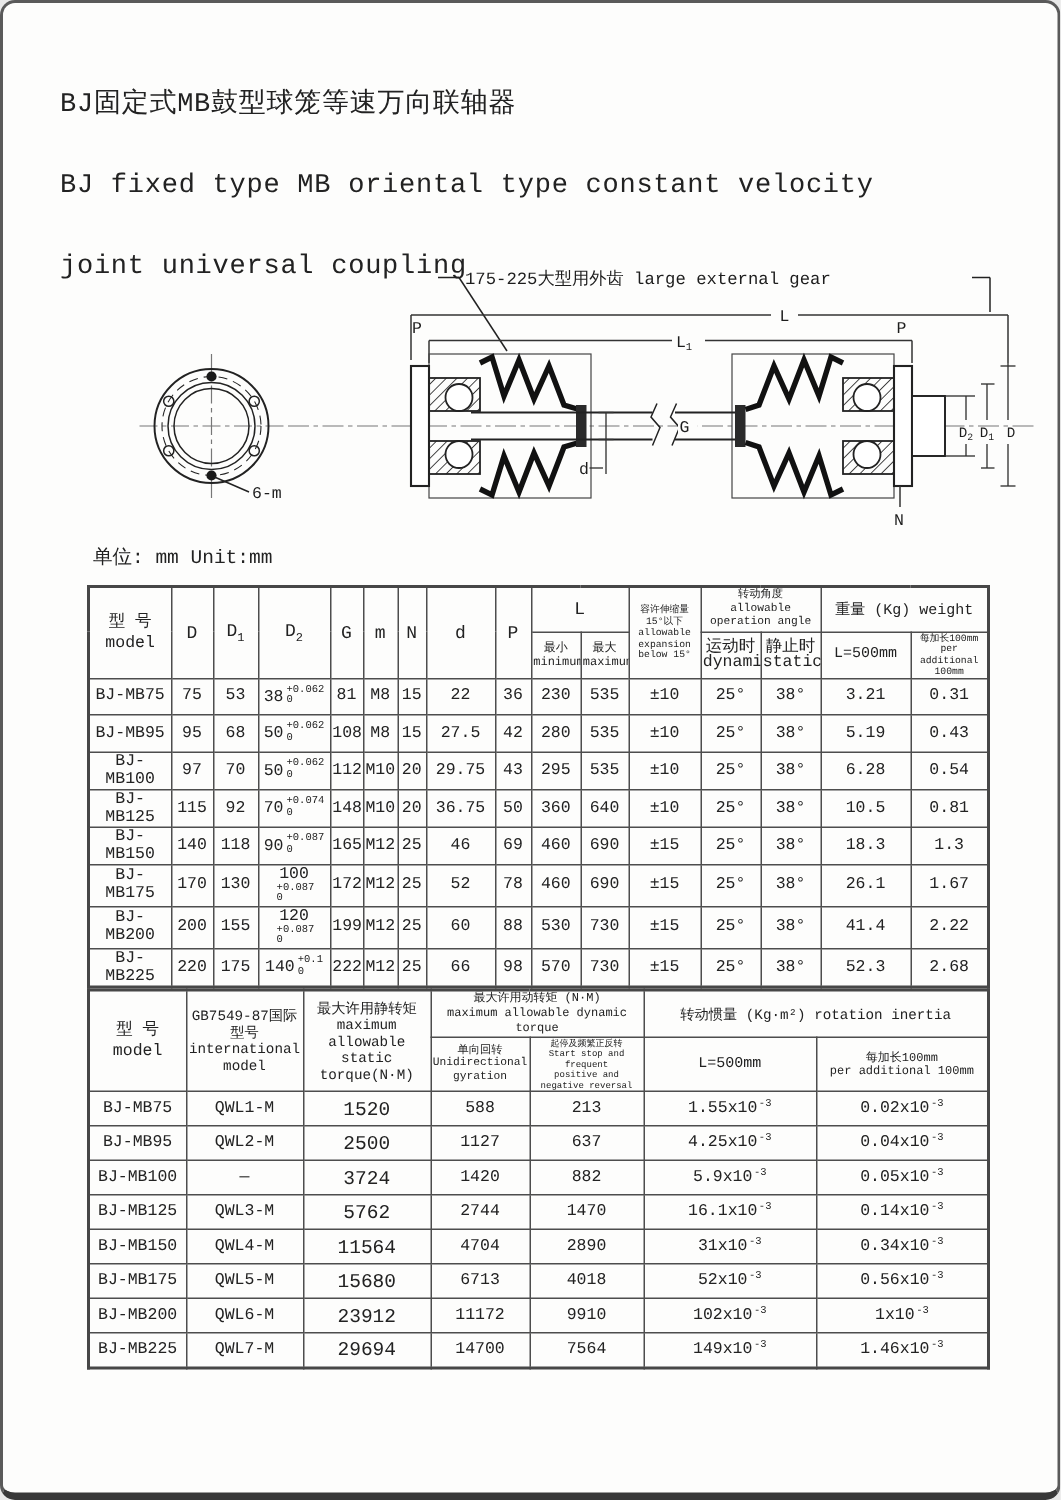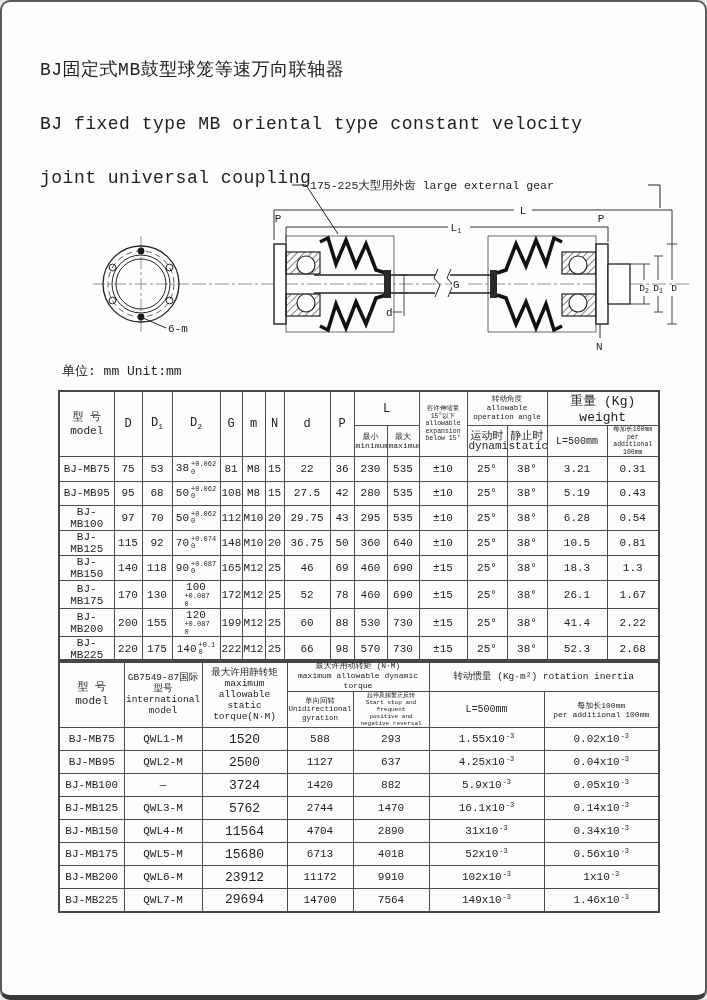--- a/index.html
+++ b/index.html
@@ -27,21 +27,21 @@
   #table2 thead tr:nth-child(2){height:30px;}
   #table2 tbody tr{height:23px;}
   td{font-size:11px;}
   .modelh{font-size:11px;line-height:14px;}
   .dimh{font-size:12px;}
   .dimh sub{font-size:8px;}
   .smallh{font-size:8px;line-height:9px;}
   .midh{font-size:11px;line-height:10px;}
   .tinyh{font-size:6.5px;line-height:7.5px;}
   .angleh{font-size:7.5px;line-height:9px;}
-  .weighth{font-size:13px;}
+  .weighth{font-size:10px;}
   .w500h{font-size:10px;}
   .t2h1{font-size:9.5px;line-height:11px;}
   .t2dynh{font-size:8px;line-height:10px;}
   .t2unih{font-size:7.5px;line-height:8.5px;}
   .t2ssh{font-size:6px;line-height:7px;}
   .t2inh{font-size:9.5px;}
   #table2 tbody td:nth-child(3){font-size:13px;}
   .tolv{display:inline-flex;flex-direction:column;font-size:7px;line-height:7.5px;text-align:left;margin-left:2px;vertical-align:middle;}
   .expsup{font-size:7px;position:relative;top:-4px;margin-left:1px;}
 </style>
@@ -439,21 +439,21 @@
         <th class="smallh">每加长100mm
 per additional 100mm</th>
       </tr>
     </thead>
     <tbody>
         <tr>
           <td>BJ-MB75</td>
           <td>QWL1-M</td>
           <td>1520</td>
           <td>588</td>
-          <td>293</td>
+          <td>213</td>
           <td><span>1.55x10</span><span class="expsup">-3</span></td>
           <td><span>0.02x10</span><span class="expsup">-3</span></td>
         </tr>
         <tr>
           <td>BJ-MB95</td>
           <td>QWL2-M</td>
           <td>2500</td>
           <td>1127</td>
           <td>637</td>
           <td><span>4.25x10</span><span class="expsup">-3</span></td>

